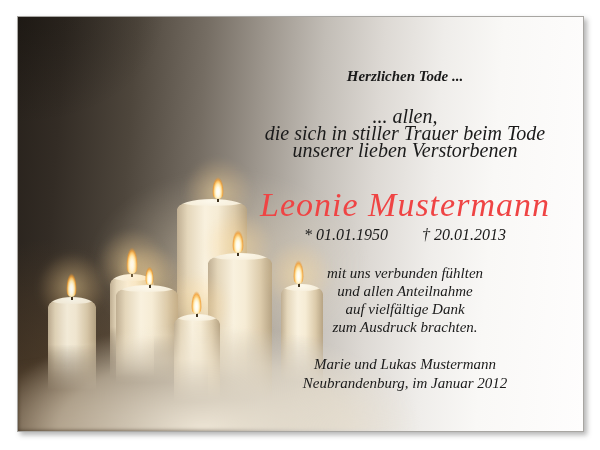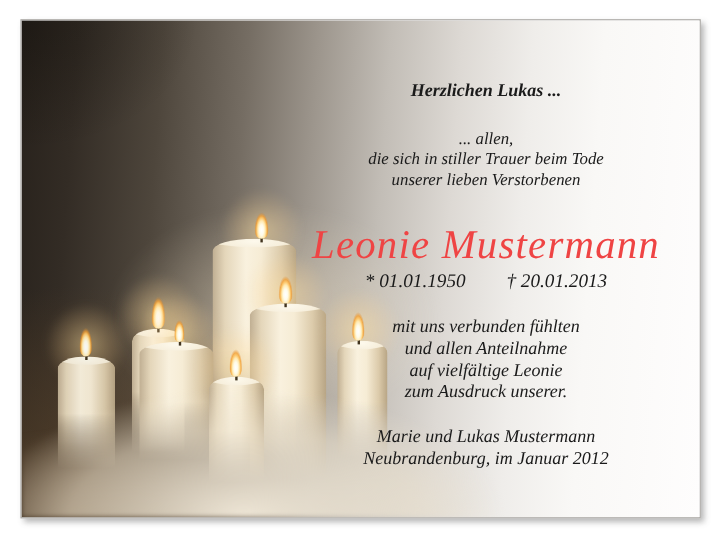--- a/index.html
+++ b/index.html
@@ -32,21 +32,21 @@
   .glow{position:absolute;width:70px;height:70px;border-radius:50%;filter:blur(3px);
         background:radial-gradient(circle, rgba(255,225,160,.5) 0%, rgba(255,215,150,.22) 40%, transparent 70%);}
   .mist{position:absolute;left:0;bottom:0;width:78%;height:42%;z-index:4;filter:blur(2px);
         background:
          radial-gradient(60% 75% at 42% 100%, rgba(244,236,220,.95) 0%, rgba(238,228,208,.55) 55%, transparent 82%),
          radial-gradient(45% 60% at 10% 100%, rgba(140,115,85,.5) 0%, transparent 70%);}
   .textcol{position:absolute;left:232px;top:0;width:310px;height:100%;z-index:5;
         color:#1a1a1a;font-style:italic;text-align:center;}
   .textcol p{margin:0;position:absolute;width:100%;}
   .hdr{top:49px;font-size:15px;font-weight:bold;line-height:20px;}
-  .intro{top:91px;font-size:14px;line-height:17px;}
+  .intro{top:91px;font-size:20px;line-height:17px;}
   .name{top:166px;font-size:34px;line-height:44px;color:#ef4444;letter-spacing:1px;}
   .dates{top:208px;font-size:16px;line-height:20px;}
   .dates span{display:inline-block;text-align:center;}
   .dates .death{margin-left:30px;}
   .condo{top:247px;font-size:15px;line-height:18px;}
   .sig{top:338px;font-size:15px;font-weight:normal;line-height:19px;}
   .place{top:357px;font-size:15px;line-height:19px;}
   
   .c1{left:30px;top:280px;width:48px;height:95px;z-index:1;filter:brightness(.97);}
   .c2{left:92px;top:257px;width:44px;height:105px;z-index:1;}
@@ -112,34 +112,34 @@
         <div class="glow"></div>
         <div class="body"></div>
         <div class="wick"></div>
         <div class="flame"></div>
       </div>
     </div>
 
     <div class="mist"></div>
 
     <div class="textcol">
-      <p class="hdr">Herzlichen Lukas ...</p>
+      <p class="hdr">Herzlichen Tode ...</p>
       <p class="intro">
         <span>... allen,</span><br>
         <span>die sich in stiller Trauer beim Tode</span><br>
         <span>unserer lieben Verstorbenen</span>
       </p>
       <p class="name">Leonie Mustermann</p>
       <p class="dates">
         <span class="birth">* 01.01.1950</span>
         <span class="death">† 20.01.2013</span>
       </p>
       <p class="condo">
         <span>mit uns verbunden fühlten</span><br>
         <span>und allen Anteilnahme</span><br>
-        <span>auf vielfältige Leonie</span><br>
-        <span>zum Ausdruck unserer.</span>
+        <span>auf vielfältige Dank</span><br>
+        <span>zum Ausdruck brachten.</span>
       </p>
       <p class="sig">Marie und Lukas Mustermann</p>
       <p class="place">Neubrandenburg, im Januar 2012</p>
     </div>
   </div>
 </div>
 
 </body></html>

